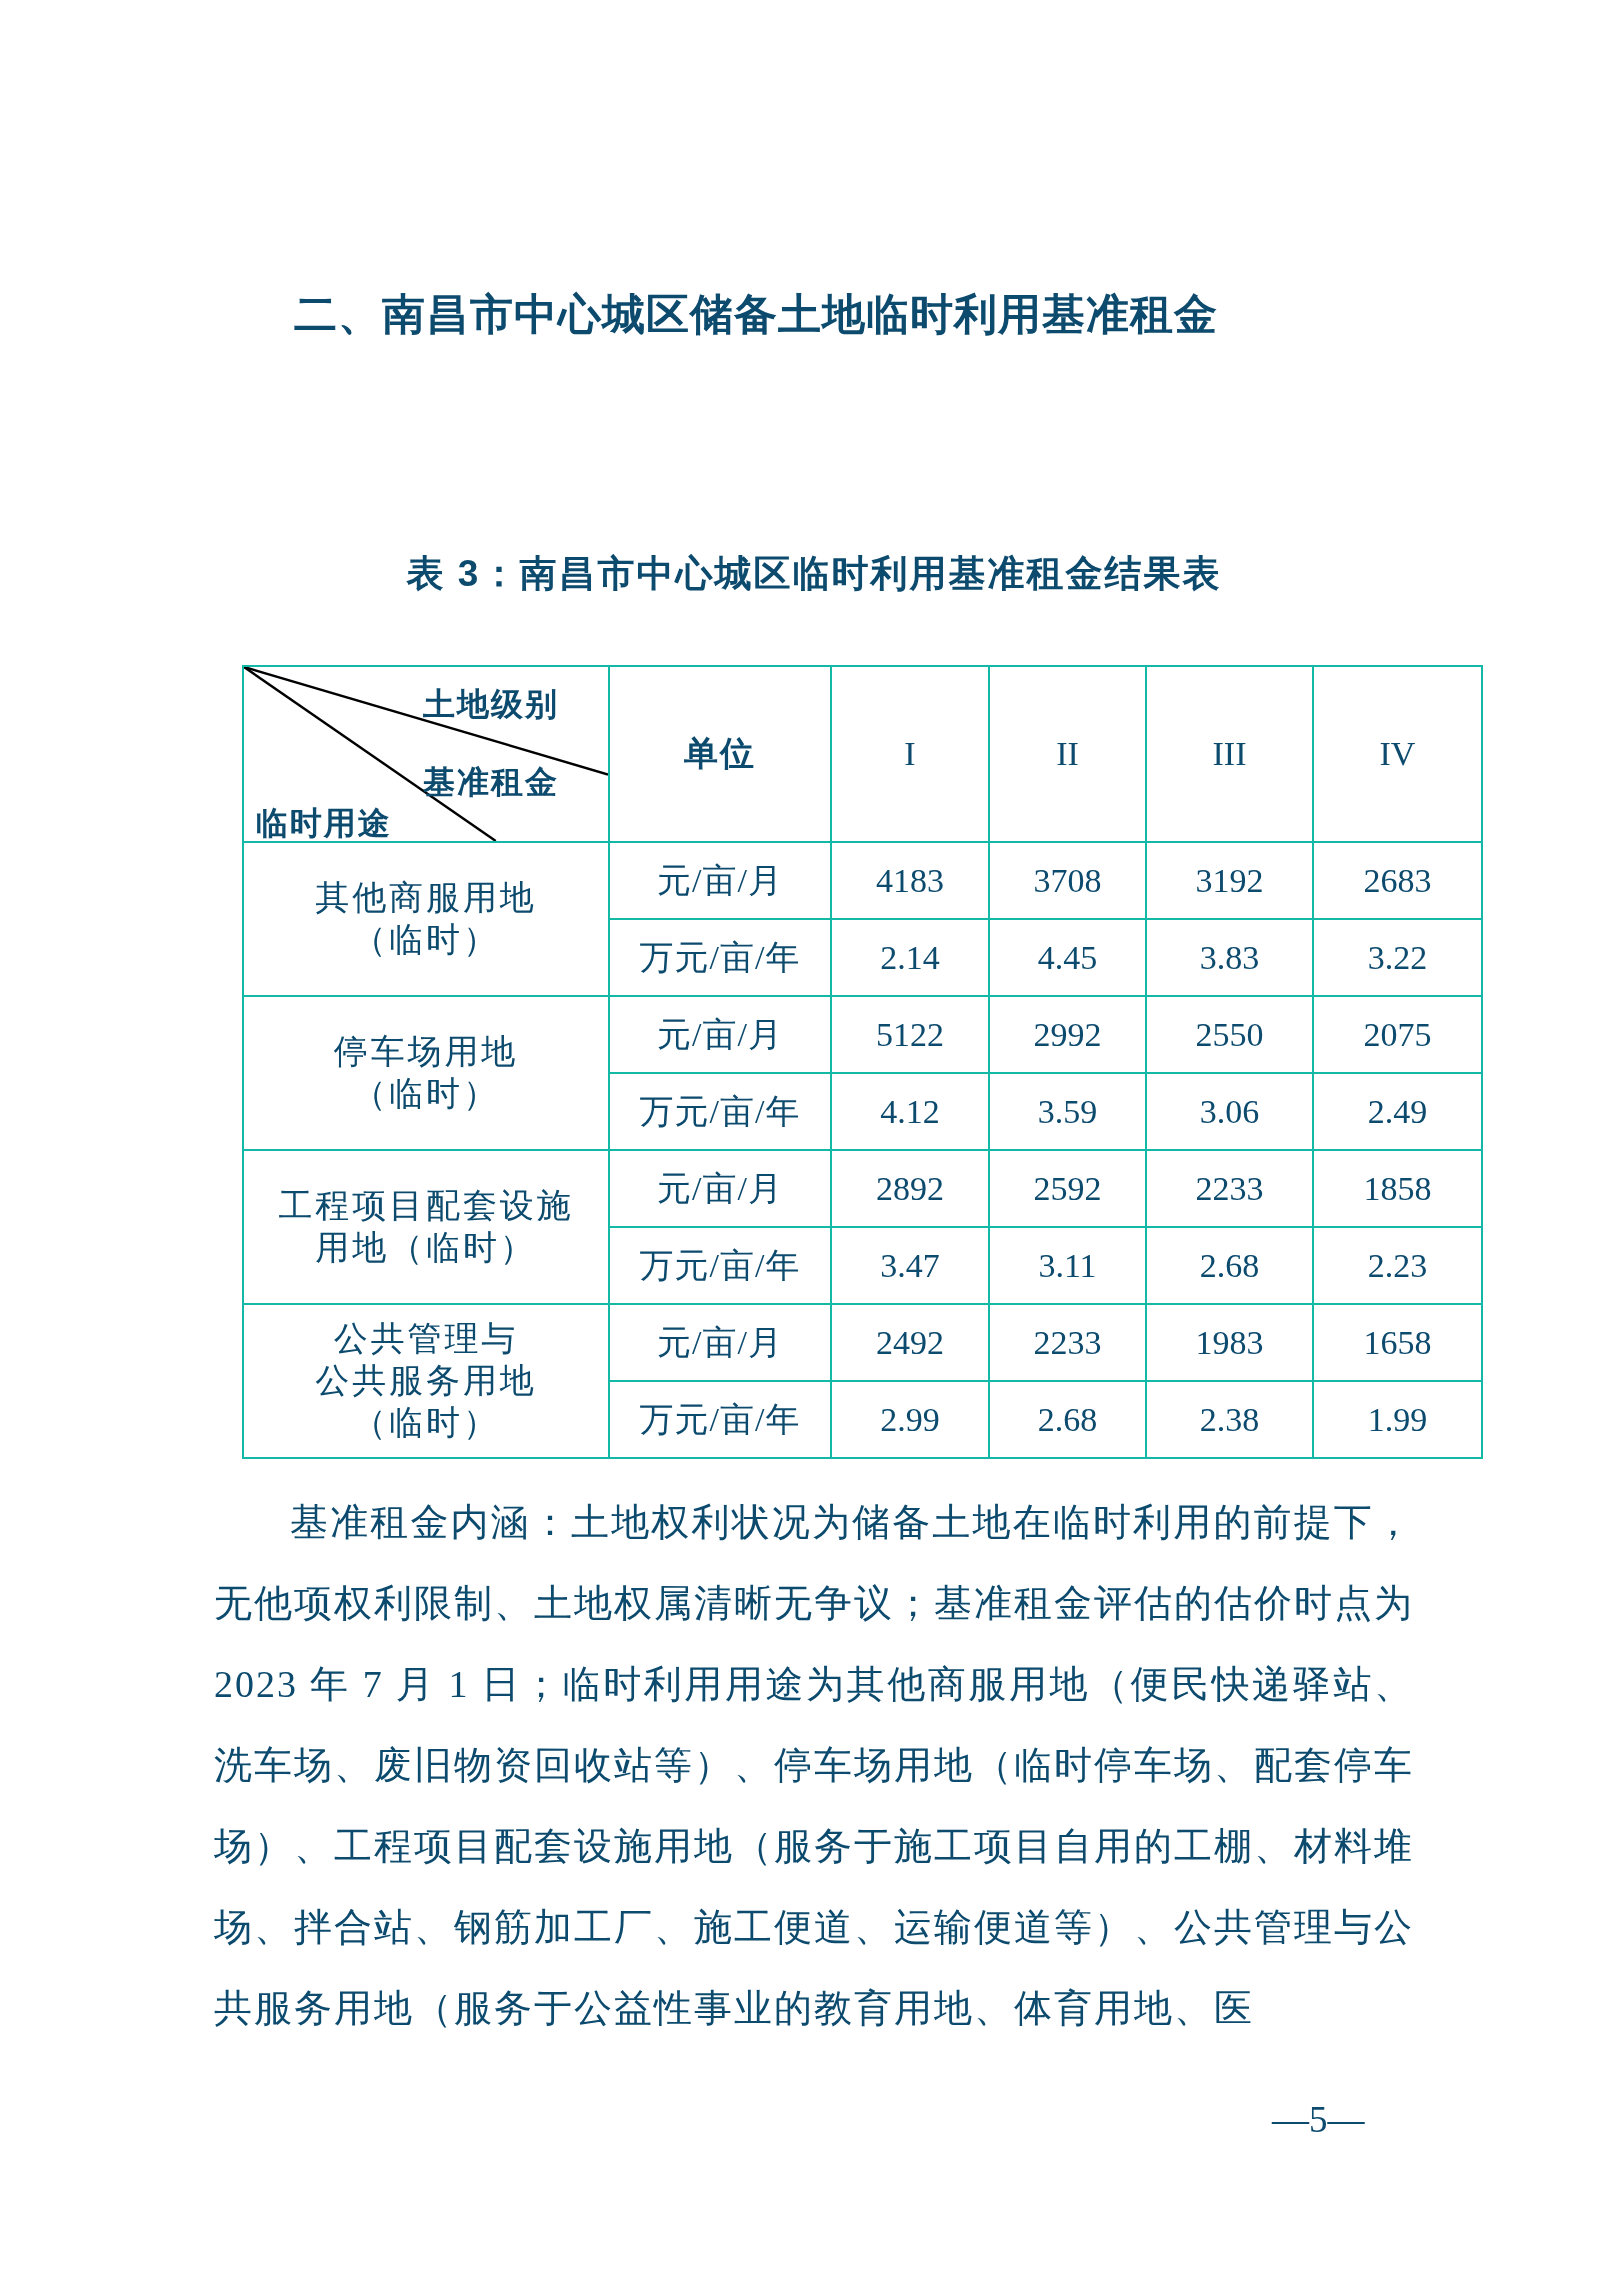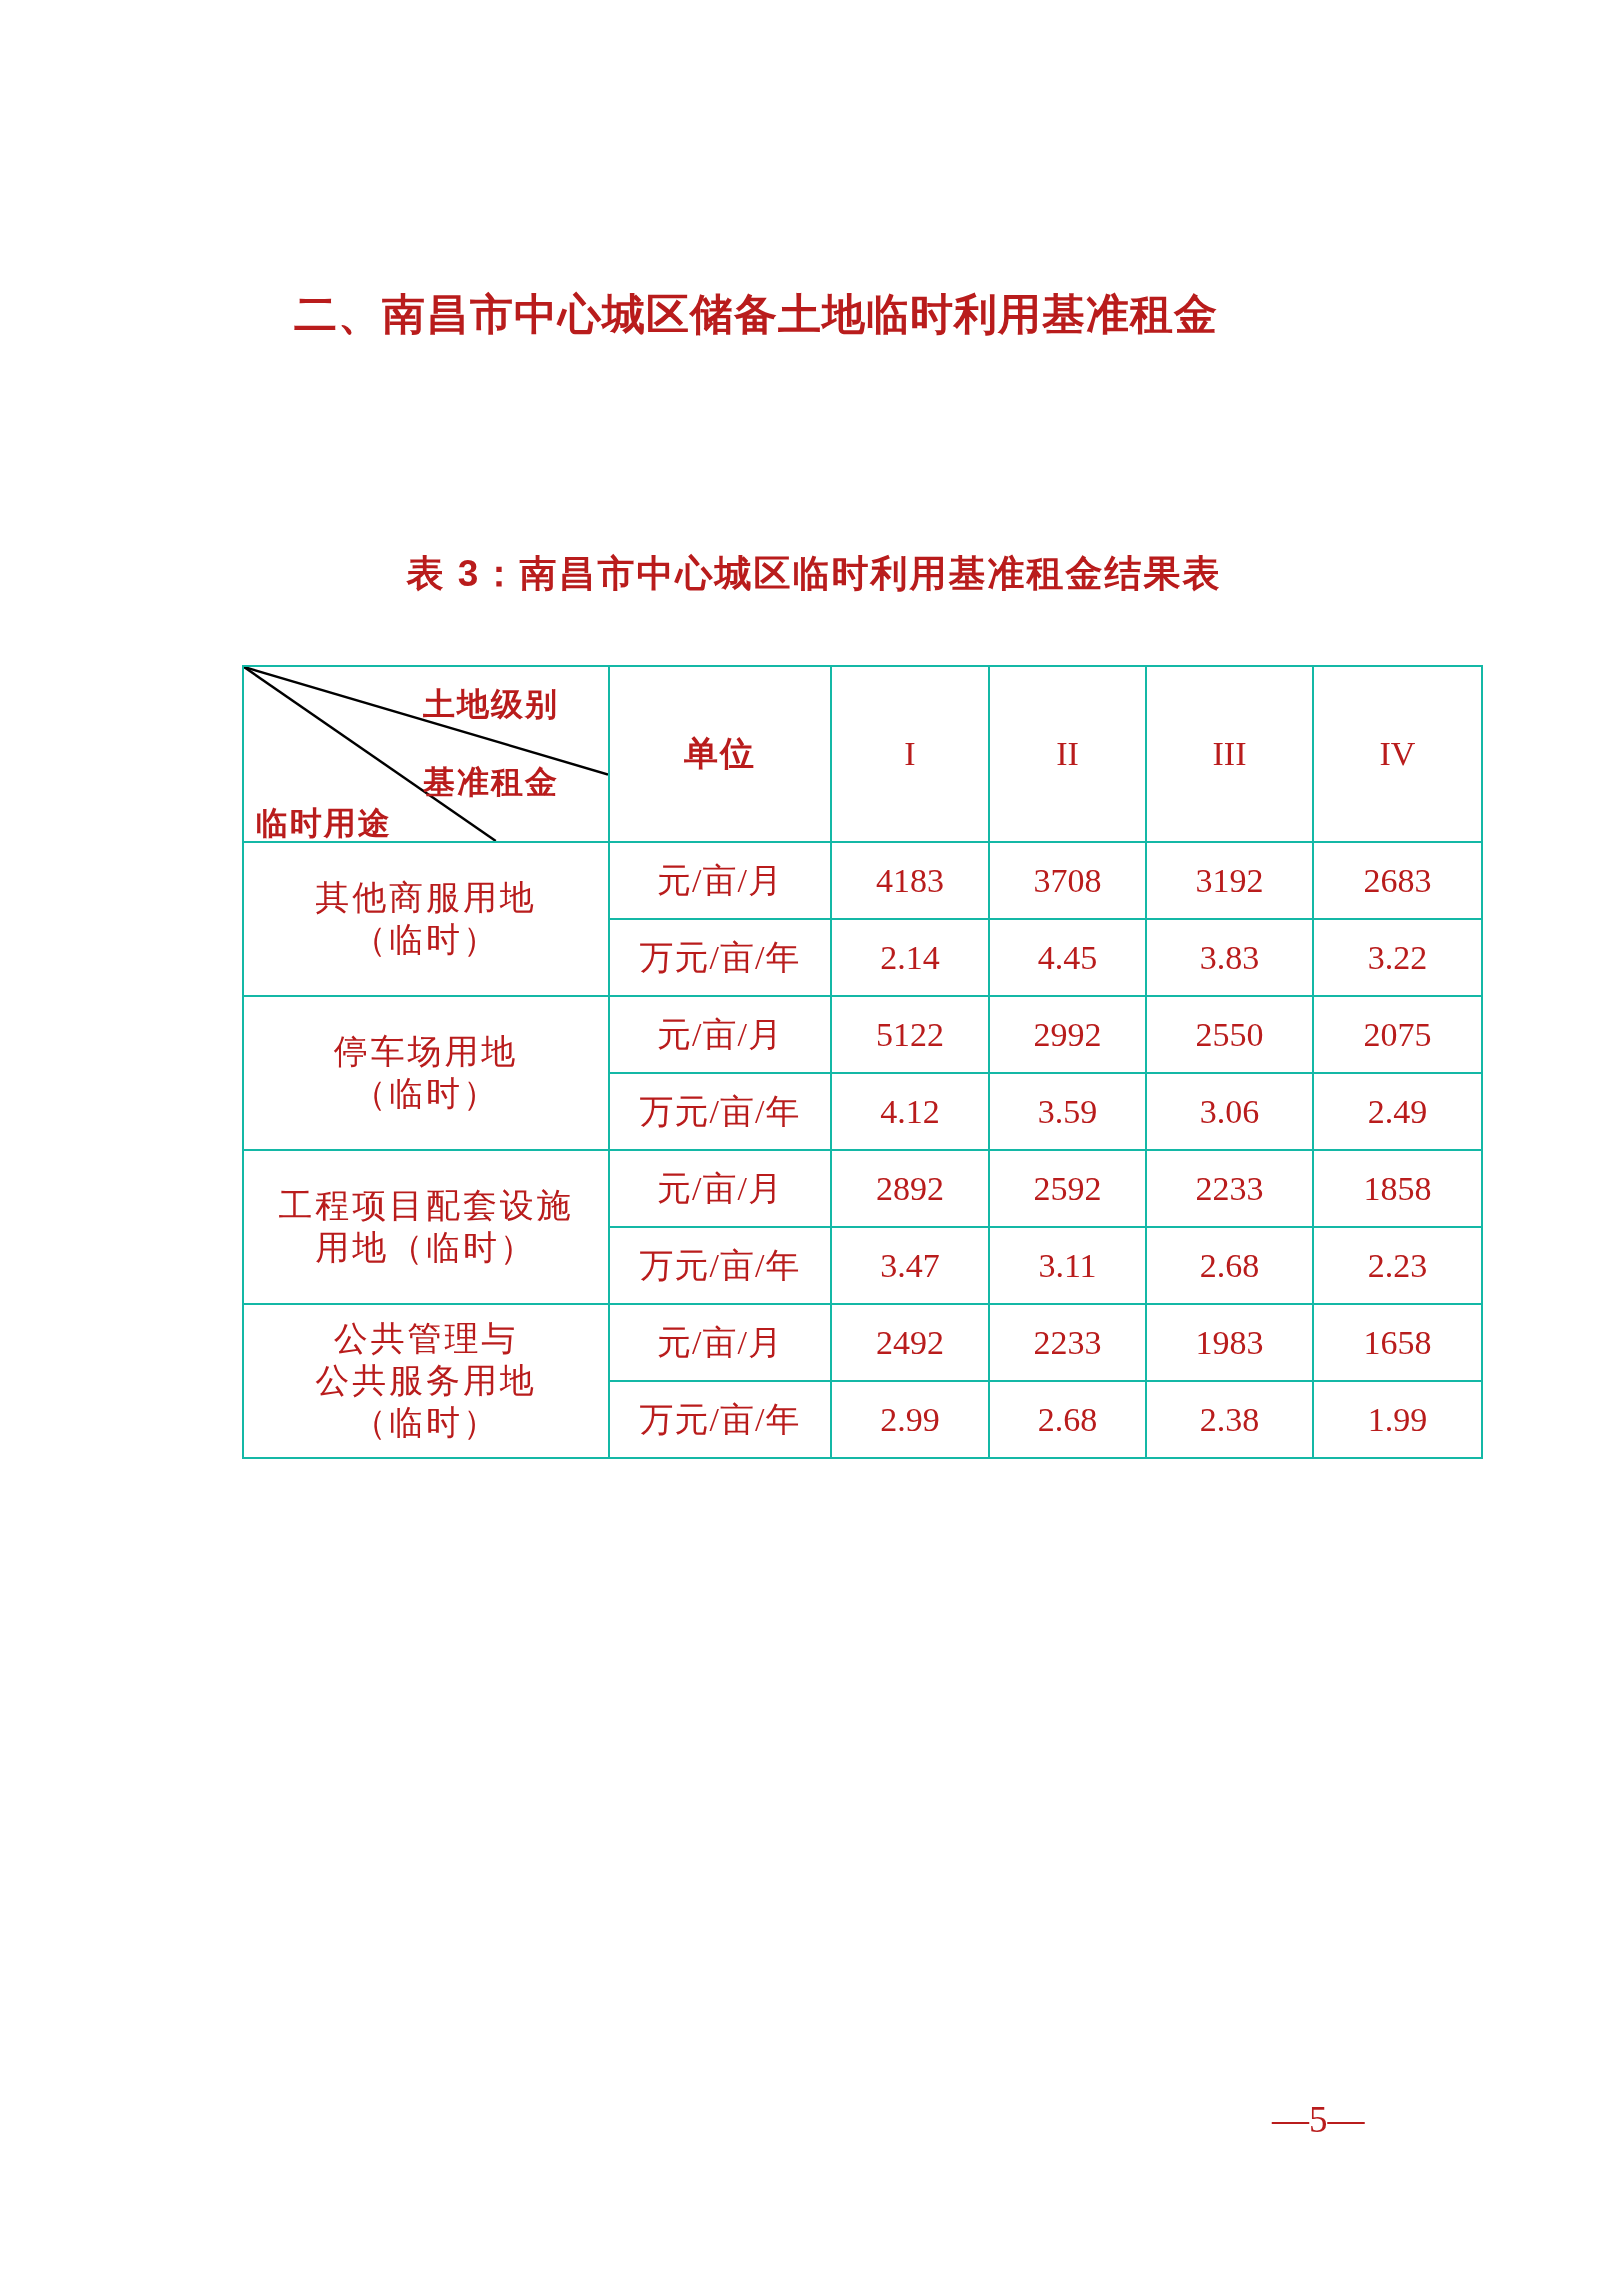--- a/index.html
+++ b/index.html
@@ -6,21 +6,21 @@
     margin: 0;
     padding: 0;
     background: #888;
   }
   .page {
     position: relative;
     width: 1621px;
     height: 2293px;
     margin: 0 auto;
     background: #ffffff;
-    color: #b91c1c;
+    color: #0c4a6e;
     font-family: "Liberation Serif", "DejaVu Serif", serif;
     overflow: hidden;
   }
   .heading {
     position: absolute;
     left: 294px;
     top: 286px;
     font-family: "Liberation Sans", "DejaVu Sans", sans-serif;
     font-weight: bold;
     font-size: 43px;
@@ -221,17 +221,18 @@
     <tr class="datarow">
       <td class="unit-cell">万元/亩/年</td>
       <td class="num-cell">2.99</td>
       <td class="num-cell">2.68</td>
       <td class="num-cell">2.38</td>
       <td class="num-cell">1.99</td>
     </tr>
   </tbody>
     </table>
 
+  <div class="para para-2">基准租金内涵：土地权利状况为储备土地在临时利用的前提下，无他项权利限制、土地权属清晰无争议；基准租金评估的估价时点为 2023 年 7 月 1 日；临时利用用途为其他商服用地（便民快递驿站、洗车场、废旧物资回收站等）、停车场用地（临时停车场、配套停车场）、工程项目配套设施用地（服务于施工项目自用的工棚、材料堆场、拌合站、钢筋加工厂、施工便道、运输便道等）、公共管理与公共服务用地（服务于公益性事业的教育用地、体育用地、医</div>
 
   <div class="page-number">—5—</div>
 
 </div>
 
 
 </body></html>

